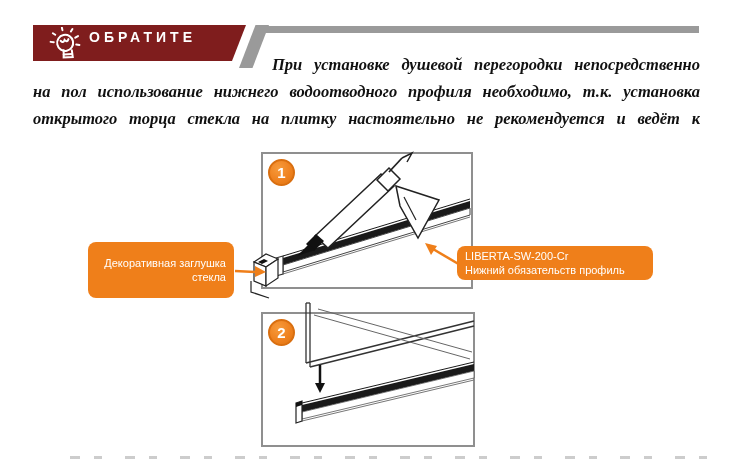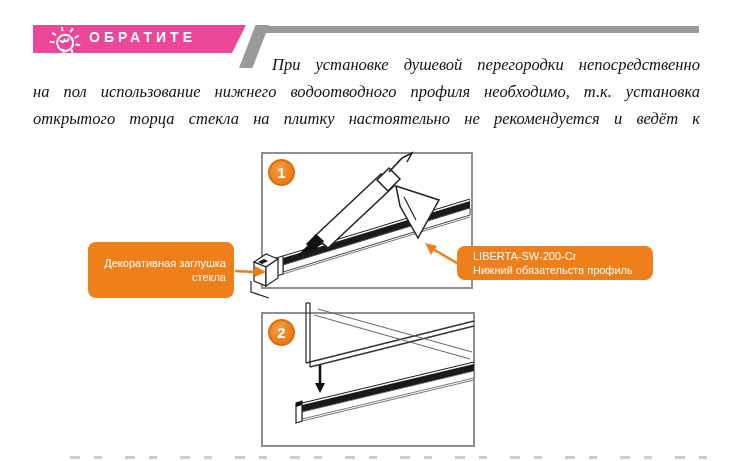--- a/index.html
+++ b/index.html
@@ -1,51 +1,51 @@
 <!DOCTYPE html>
 <html><head>
 <meta charset="utf-8">
 <style>
   html,body{margin:0;padding:0;background:#ffffff;}
   .page{position:relative;width:742px;height:461px;background:#ffffff;overflow:hidden;
         font-family:"Liberation Sans", sans-serif;}
 
   
-  .banner-block{position:absolute;left:33px;top:25px;width:213px;height:28px;background:#ec4899;
+  .banner-block{position:absolute;left:33px;top:25px;width:213px;height:36px;background:#7f1d1d;
     clip-path:polygon(0 0,100% 0,calc(100% - 14px) 100%,0 100%);display:flex;align-items:center;}
   .banner-band{position:absolute;left:239px;top:25px;width:30px;height:43px;background:#9a9a9a;
     clip-path:polygon(55% 0,100% 0,45% 100%,0 100%);}
   .banner-strip{position:absolute;left:255px;top:26px;width:444px;height:7px;background:#9a9a9a;}
   .banner-icon{position:absolute;left:10px;top:2px;width:44px;height:40px;}
   .banner-text{position:absolute;left:56px;top:4px;color:#ffffff;font-weight:700;
     font-size:14px;line-height:16px;letter-spacing:4px;white-space:nowrap;}
 
   
   .notice-line{position:absolute;color:#111;font-family:"Liberation Serif","DejaVu Serif",serif;
-    font-style:italic;font-weight:400;font-size:16.5px;line-height:26px;white-space:nowrap;}
+    font-style:italic;font-weight:700;font-size:16.5px;line-height:26px;white-space:nowrap;}
   .notice-line.justify{white-space:normal;text-align:justify;text-align-last:justify;overflow:hidden;height:26px;}
   .nl1{left:272px;top:52px;width:428px;}
   .nl2{left:33px;top:79px;width:667px;}
   .nl3{left:33px;top:106px;width:667px;}
   .nl4{left:33px;top:133px;}
 
   
   .fig-svg{position:absolute;overflow:visible;}
   .step-circle{position:absolute;width:27px;height:27px;border-radius:50%;
     background:radial-gradient(circle at 38% 32%, #f79b3c 0%, #ef8220 55%, #e0740f 100%);
     border:2px solid #d96f10;box-sizing:border-box;
     color:#fff;font-weight:700;font-size:15px;display:flex;align-items:center;justify-content:center;z-index:4;}
   .circle1{left:268px;top:159px;}
   .circle2{left:268px;top:319px;}
 
   .callout{position:absolute;background:#ef7f1a;color:#ffffff;border-radius:8px;
     font-size:11px;line-height:14px;padding:14px 8px;z-index:5;box-sizing:border-box;}
   .callout span{display:block;}
   .callout-left{left:88px;top:242px;width:146px;text-align:right;}
-  .callout-right{left:457px;top:246px;width:196px;text-align:left;padding:3px 16px;}
+  .callout-right{left:457px;top:246px;width:196px;text-align:left;padding:3px 8px;}
 
   
   .cutoff-line{position:absolute;left:70px;top:456px;width:640px;height:3px;opacity:.5;
     background:repeating-linear-gradient(90deg,#9a9a9a 0 10px,transparent 10px 24px,#9a9a9a 24px 32px,transparent 32px 55px);}
 </style>
 </head>
 <body>
 
 <div class="page">
 

